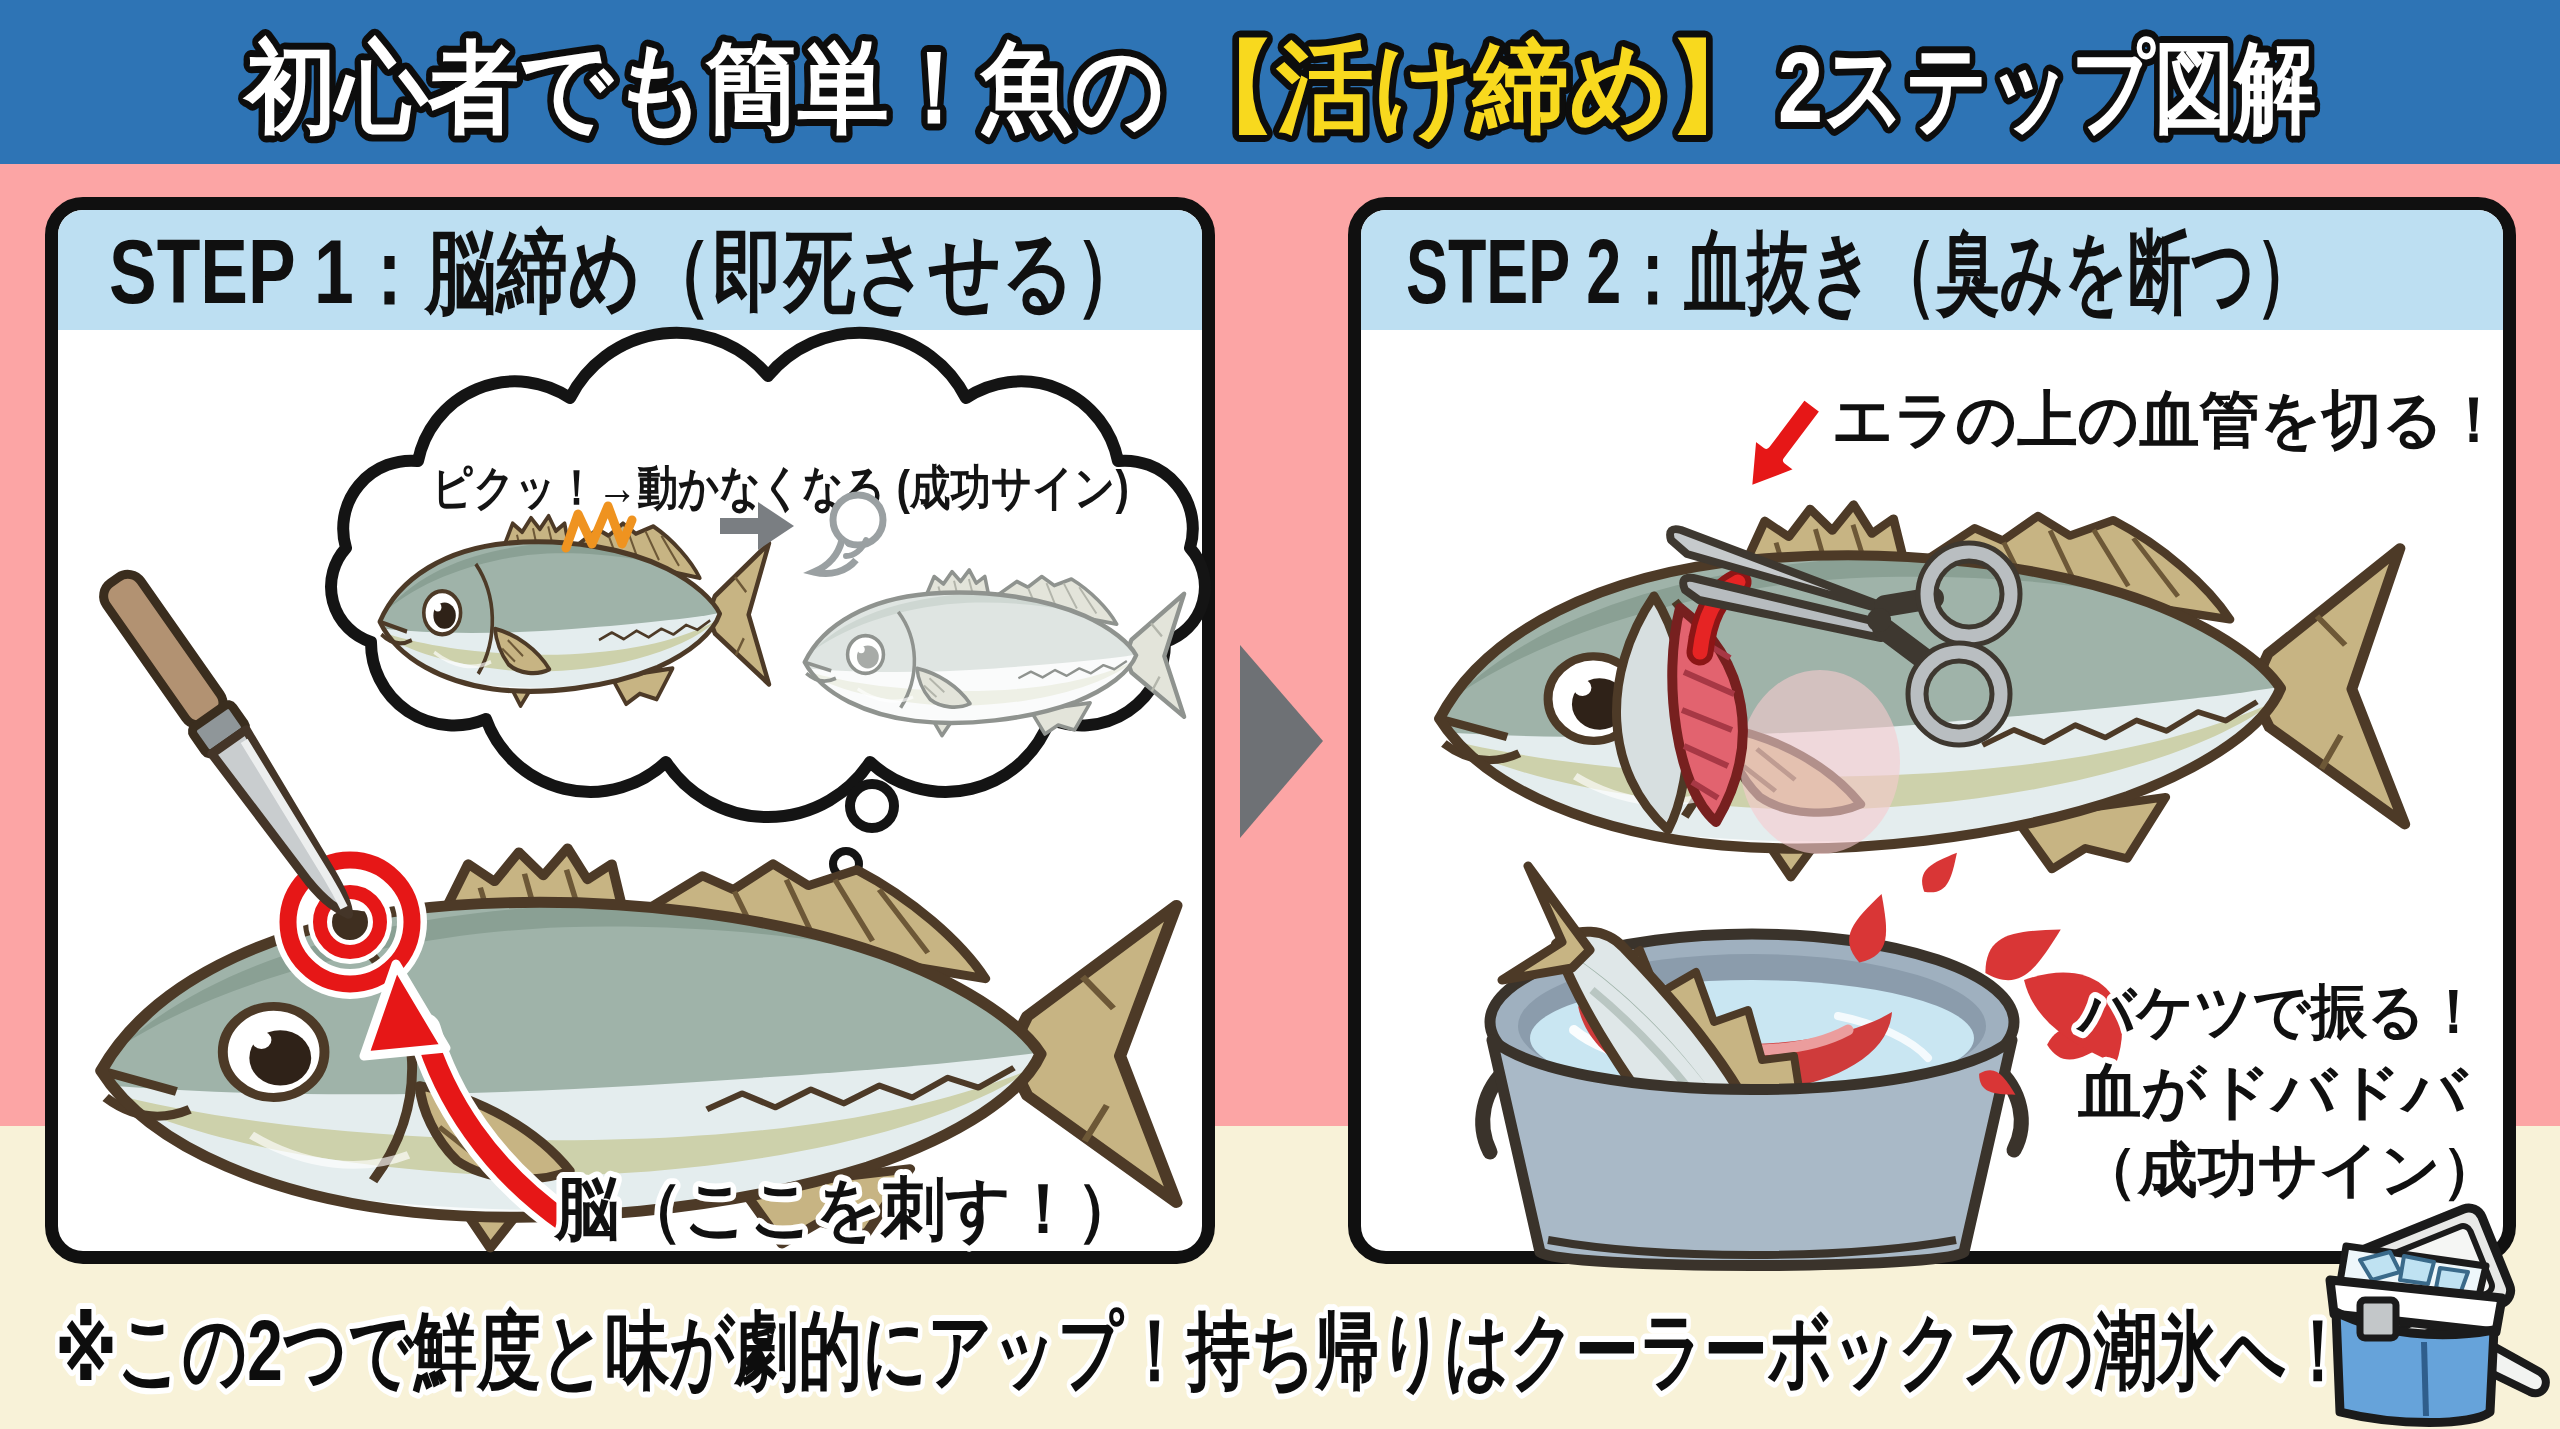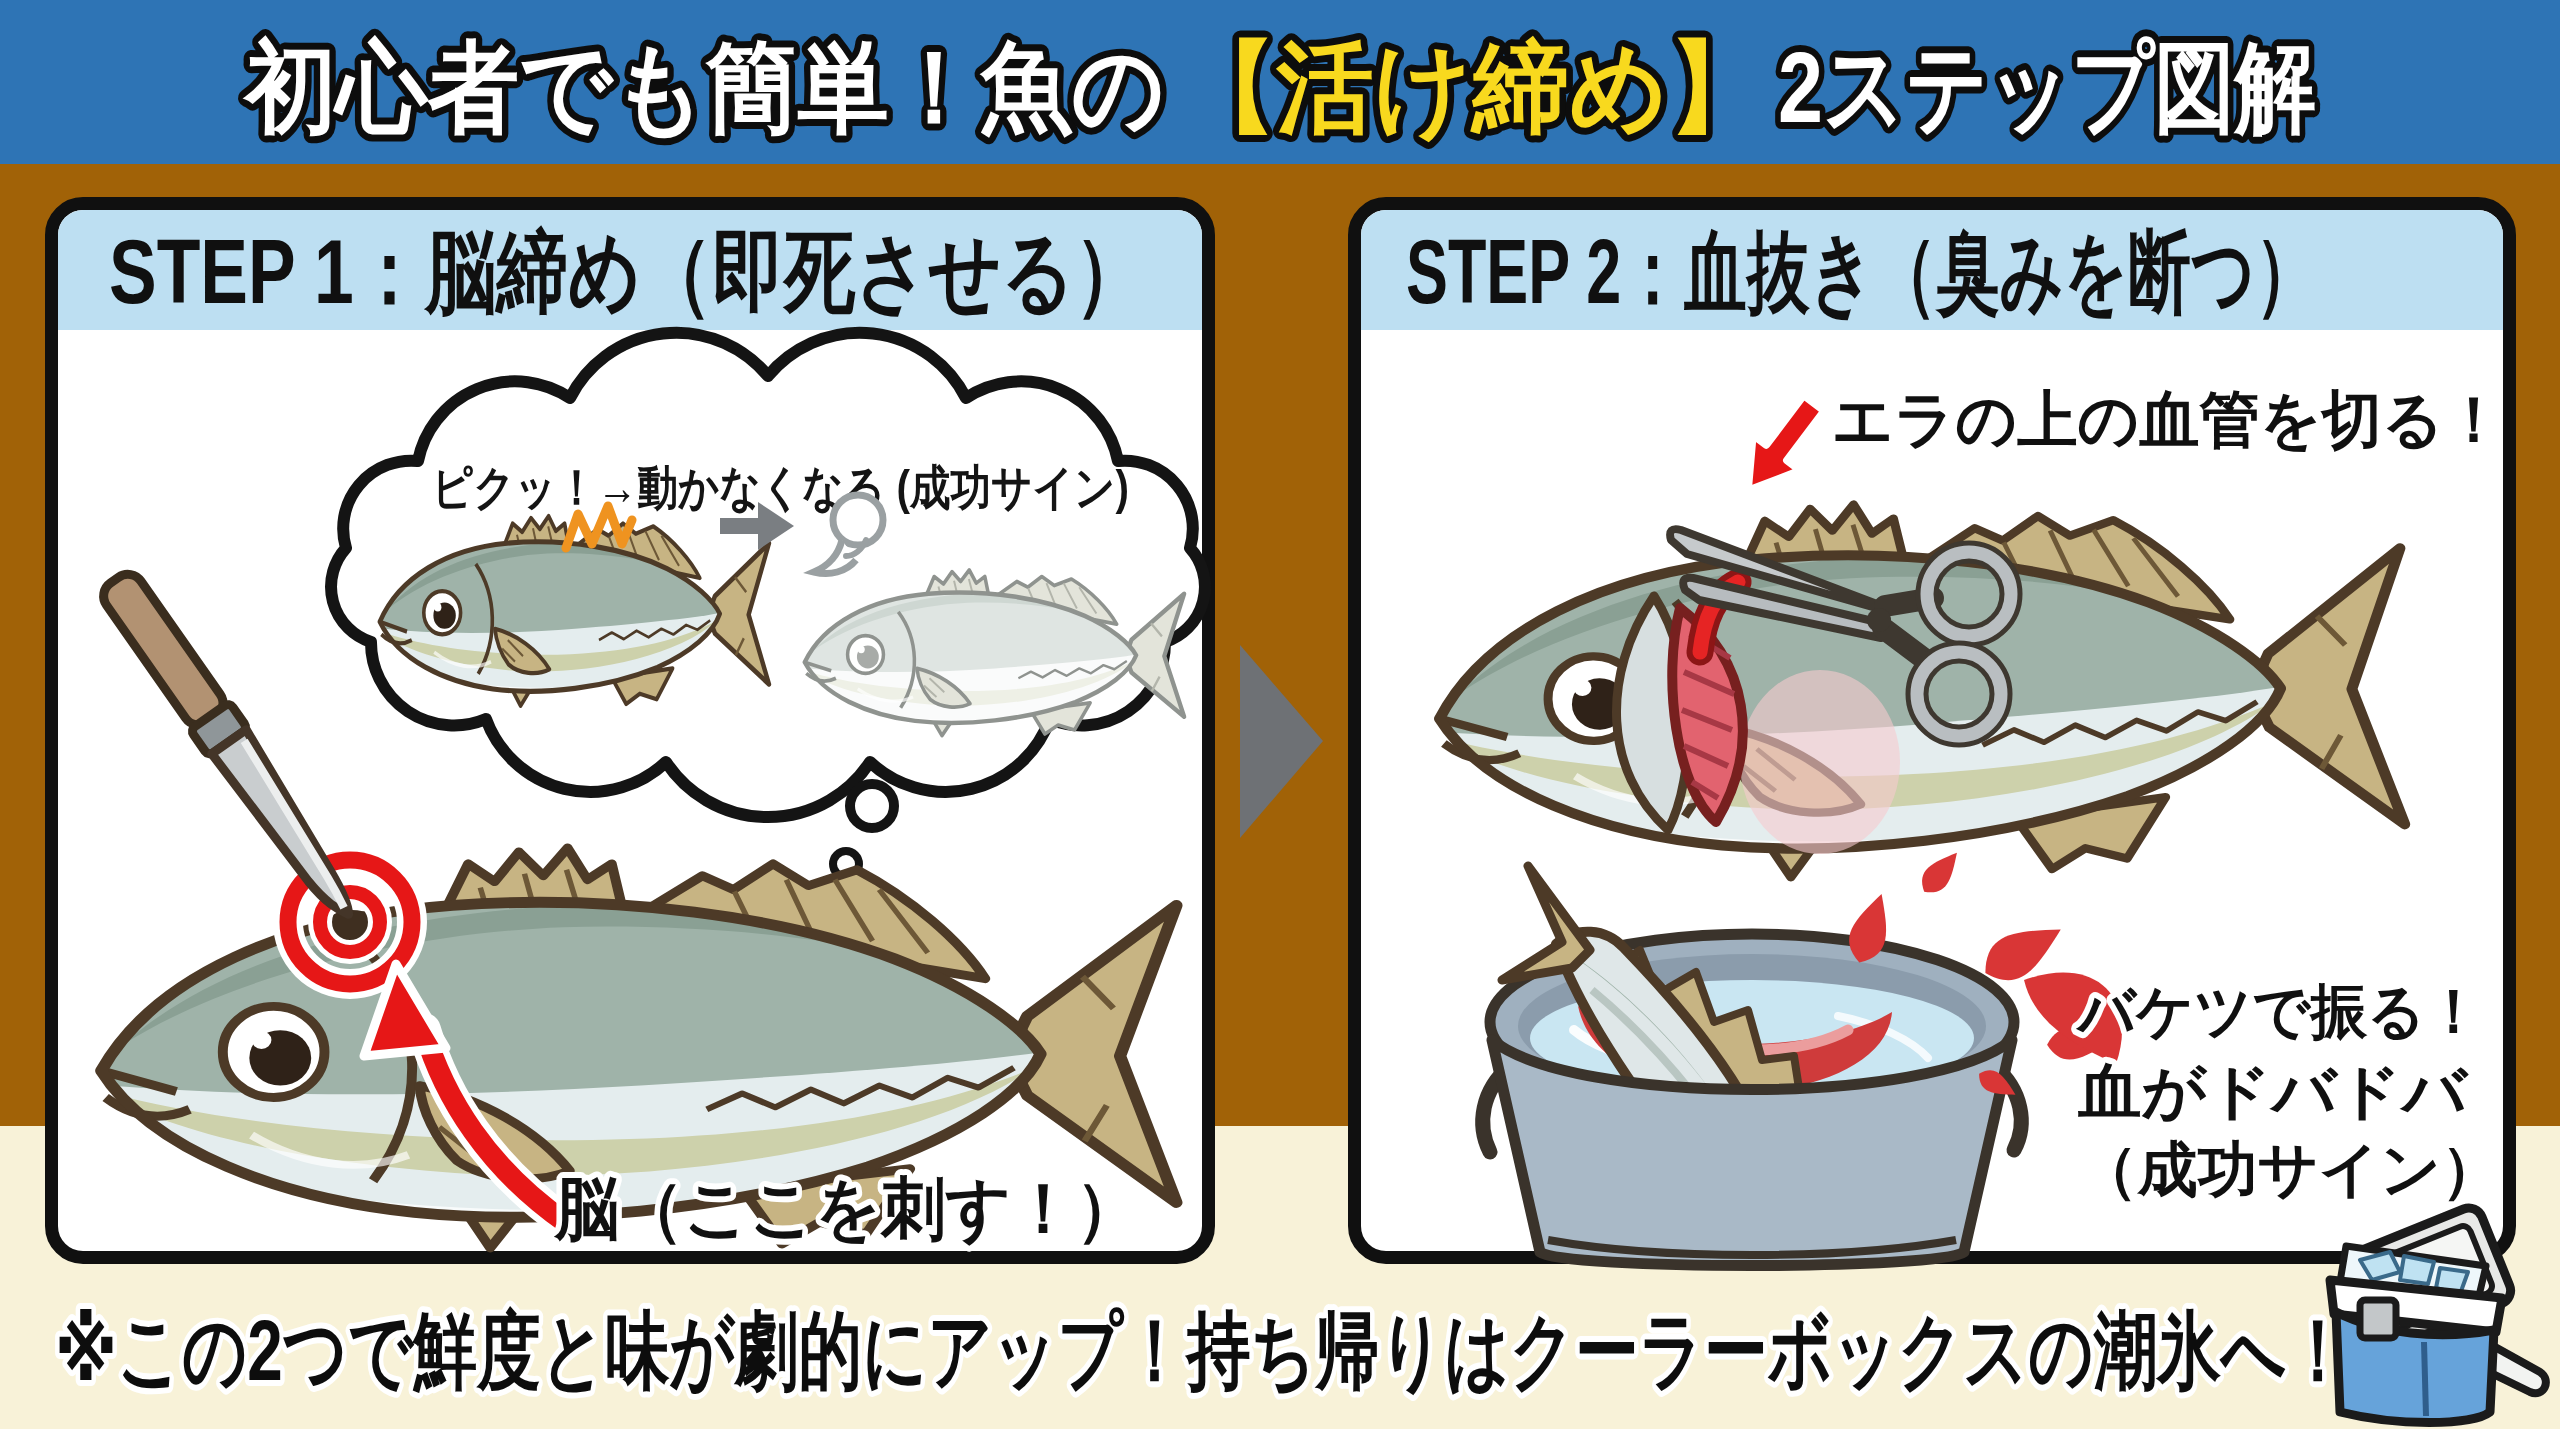--- a/index.html
+++ b/index.html
@@ -1,18 +1,18 @@
 <!DOCTYPE html>
 <html lang="ja"><head>
 <meta charset="utf-8">
 <style>
   html,body{margin:0;padding:0;}
   body{width:2560px;height:1429px;overflow:hidden;background:#f8f2d8;
        font-family:"Liberation Sans","DejaVu Sans",sans-serif;}
-  #stage{position:relative;width:2560px;height:1126px;background:#a16207;text-decoration:underline;}
+  #stage{position:relative;width:2560px;height:1126px;background:#fca5a5;text-decoration:underline;}
   .header-bar{position:absolute;left:0;top:0;width:2560px;height:164px;background:#2e74b5;}
   .panel{position:absolute;top:197px;height:1041px;background:#ffffff;border:13px solid #101010;
          border-radius:38px;overflow:hidden;}
   .panel-left{left:45px;width:1144px;}
   .panel-right{left:1348px;width:1142px;}
   .panel-strip{position:absolute;left:0;top:0;width:100%;height:120px;background:#bddff2;}
   svg{position:absolute;left:0;top:0;}
   text{font-family:"Liberation Sans","DejaVu Sans",sans-serif;font-weight:900;}
   .t-outline-black{paint-order:stroke fill;stroke:#0d0d0d;stroke-width:14px;stroke-linejoin:round;}
   .t-outline-white{paint-order:stroke fill;stroke:#ffffff;stroke-width:12px;stroke-linejoin:round;}

